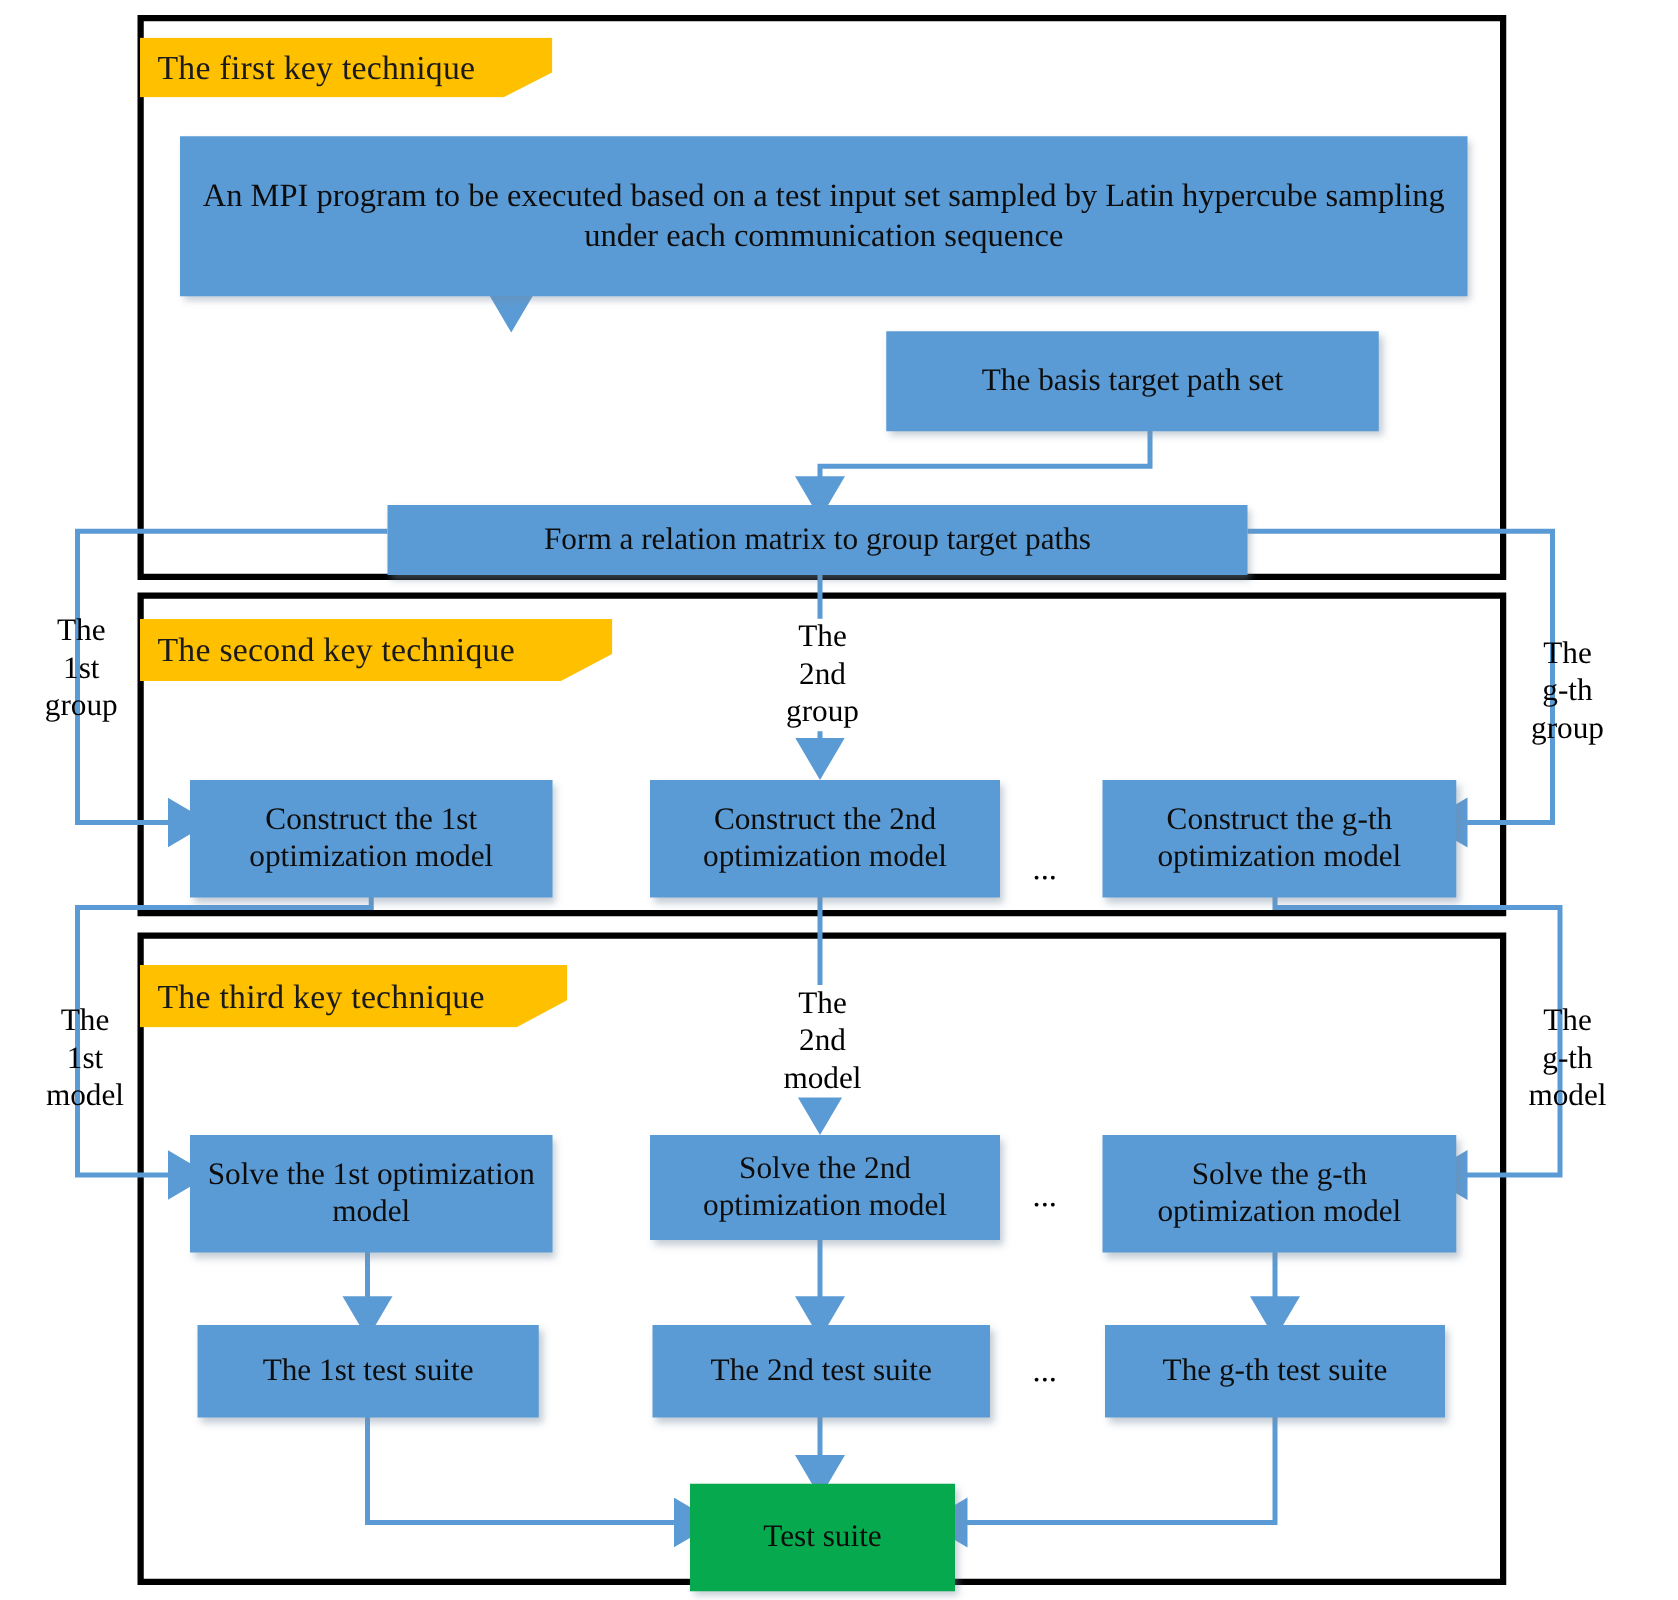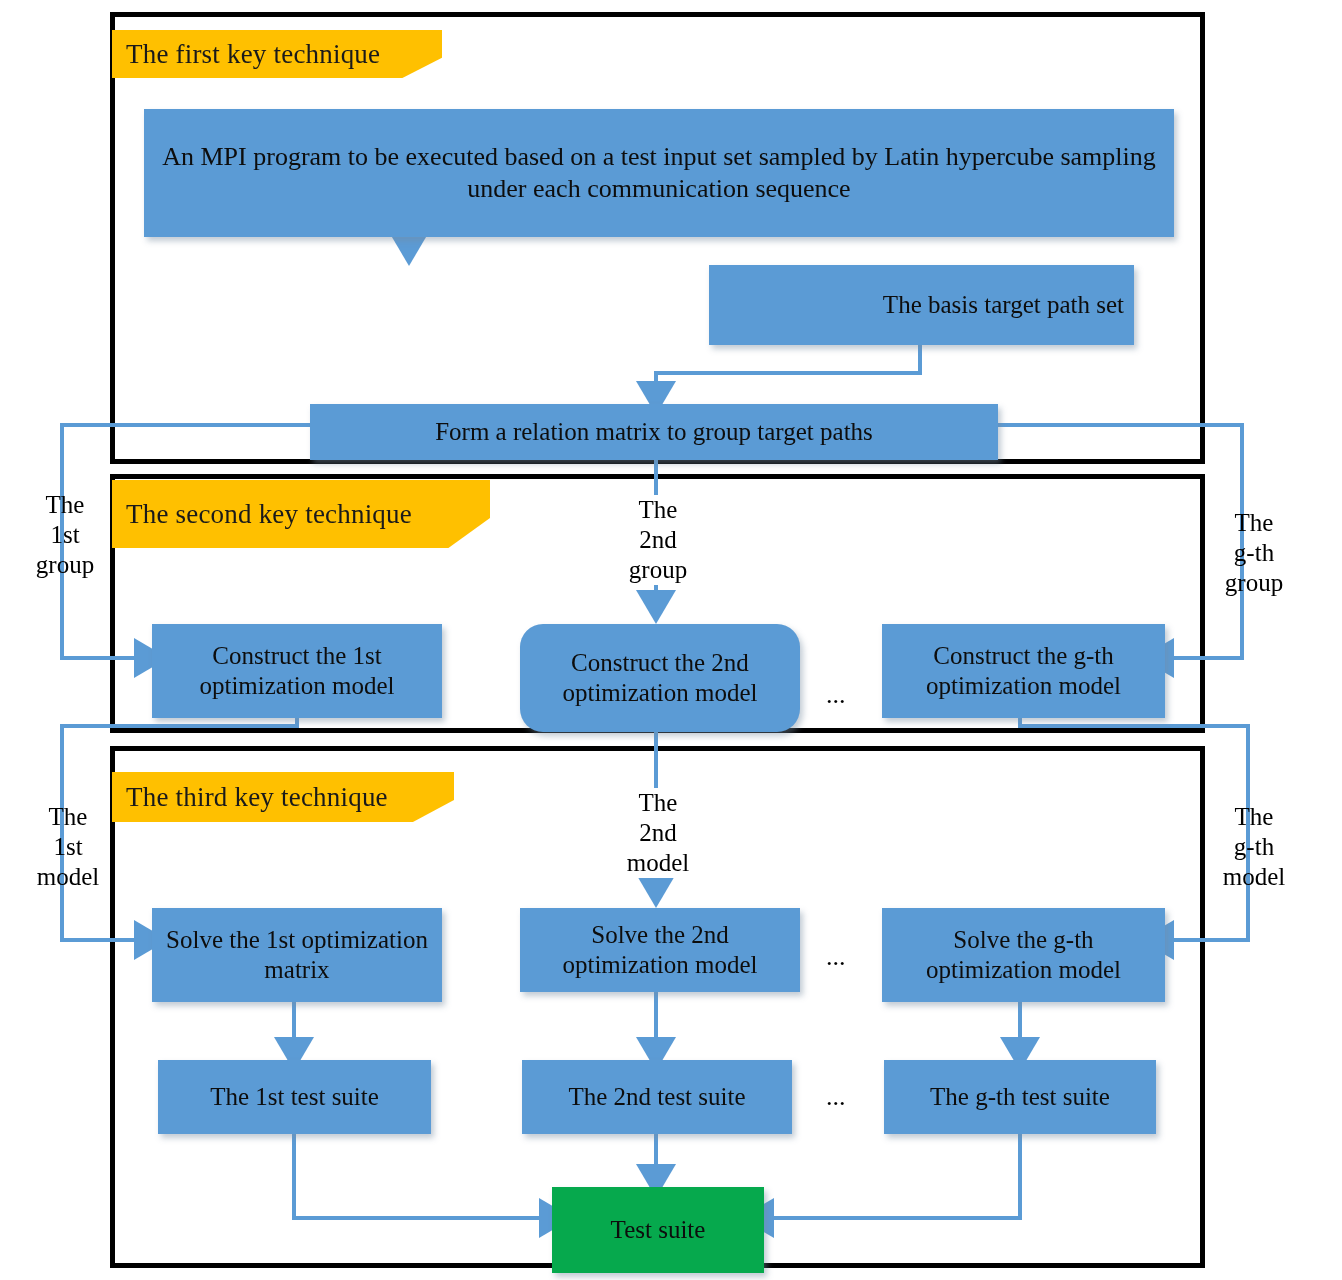--- a/index.html
+++ b/index.html
@@ -84,47 +84,47 @@
   <div class="banner" style="left:112px;top:18px;width:330px;height:48px;
               clip-path:polygon(0 0,100% 0,100% 58%,88% 100%,0 100%);">
     <span class="btxt">The first key technique</span>
   </div>
 
   <div class="box big" style="left:144px;top:97px;width:1030px;height:128px;">
     <span>An MPI  program to be executed based on a test input set sampled by Latin hypercube sampling under each communication sequence</span>
   </div>
 
 
-  <div class="box" style="left:709px;top:253px;width:425px;height:80px;justify-content:flex-end;">
+  <div class="box" style="left:709px;top:253px;width:394px;height:80px;">
     <span>The basis target path set</span>
   </div>
 
   <div class="box" style="left:310px;top:392px;width:688px;height:56px;">
     <span>Form a relation matrix to group target paths</span>
   </div>
 
-  <div class="banner" style="left:112px;top:468px;width:378px;height:68px;
+  <div class="banner" style="left:112px;top:483px;width:378px;height:50px;
               clip-path:polygon(0 0,100% 0,100% 56%,89% 100%,0 100%);">
     <span class="btxt">The second key technique</span>
   </div>
 
   <div class="sidelabel" style="left:22px;top:478px;width:86px;">The
 1st
 group</div>
   <div class="sidelabel" style="left:612px;top:483px;width:92px;background:#fff;">The
 2nd
 group</div>
   <div class="sidelabel" style="left:1208px;top:496px;width:92px;">The
 g-th
 group</div>
 
   <div class="box" style="left:152px;top:612px;width:290px;height:94px;">
     <span>Construct the 1st optimization model</span>
   </div>
-  <div class="box" style="left:520px;top:612px;width:280px;height:108px;border-radius:23px;">
+  <div class="box" style="left:520px;top:612px;width:280px;height:94px;">
     <span>Construct the 2nd optimization model</span>
   </div>
   <div class="box" style="left:882px;top:612px;width:283px;height:94px;">
     <span>Construct the g-th optimization model</span>
   </div>
   <div class="ellipsis" style="left:826px;top:668px;">...</div>
 
   <div class="banner" style="left:112px;top:760px;width:342px;height:50px;
               clip-path:polygon(0 0,100% 0,100% 56%,88% 100%,0 100%);">
     <span class="btxt">The third key technique</span>
@@ -134,21 +134,21 @@
 1st
 model</div>
   <div class="sidelabel" style="left:612px;top:776px;width:92px;background:#fff;">The
 2nd
 model</div>
   <div class="sidelabel" style="left:1206px;top:790px;width:96px;">The
 g-th
 model</div>
 
   <div class="box" style="left:152px;top:896px;width:290px;height:94px;">
-    <span>Solve the 1st optimization matrix</span>
+    <span>Solve the 1st optimization model</span>
   </div>
   <div class="box" style="left:520px;top:896px;width:280px;height:84px;">
     <span>Solve the 2nd optimization model</span>
   </div>
   <div class="box" style="left:882px;top:896px;width:283px;height:94px;">
     <span>Solve the g-th optimization model</span>
   </div>
   <div class="ellipsis" style="left:826px;top:930px;">...</div>
 
   <div class="box" style="left:158px;top:1048px;width:273px;height:74px;">

